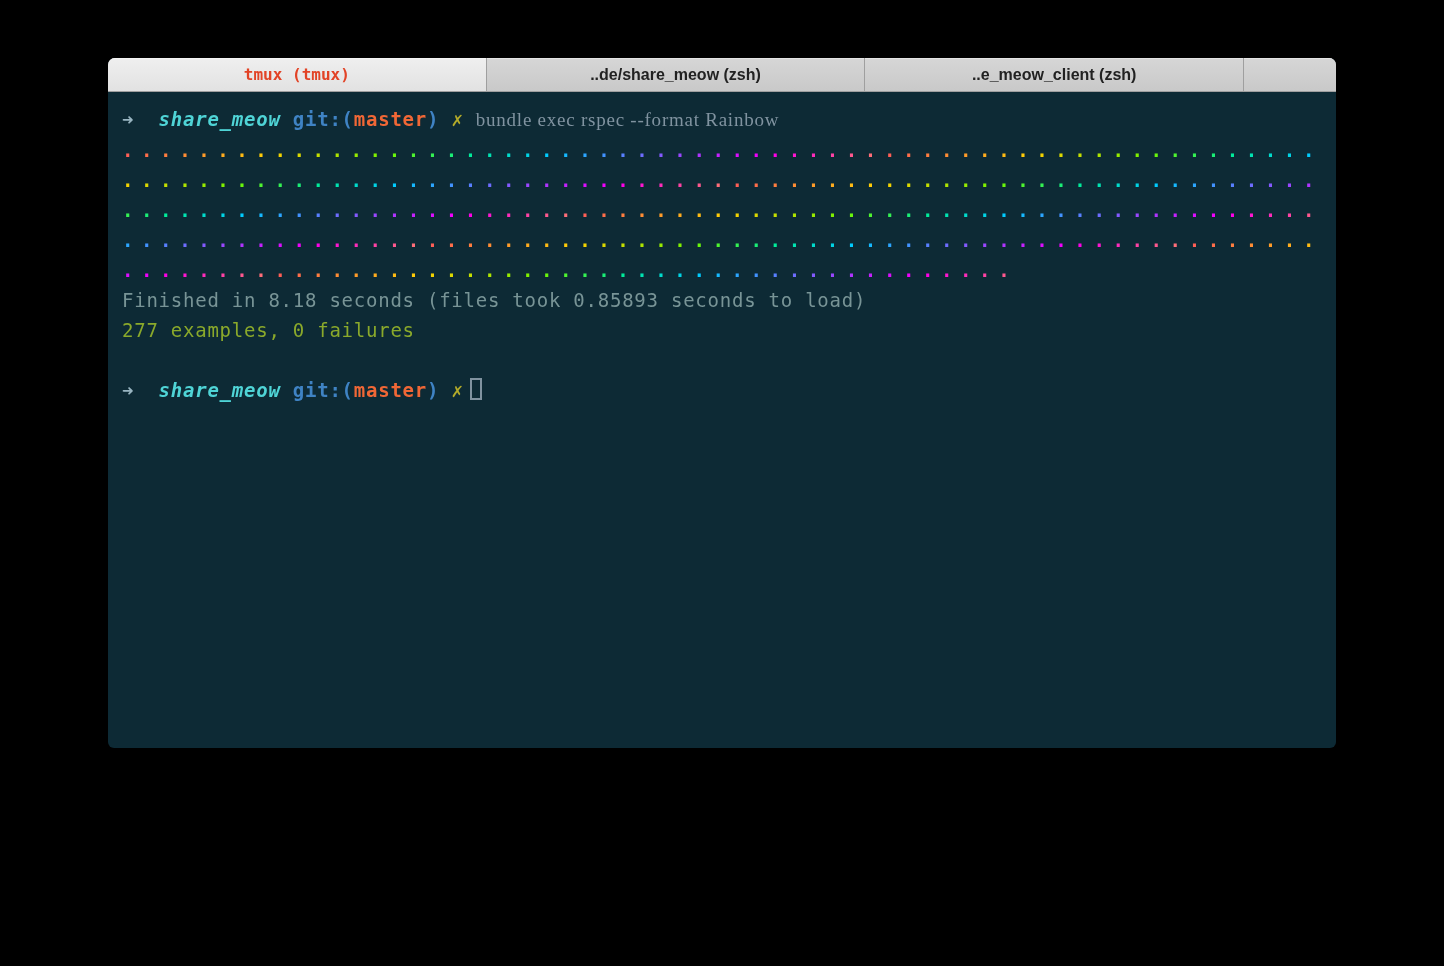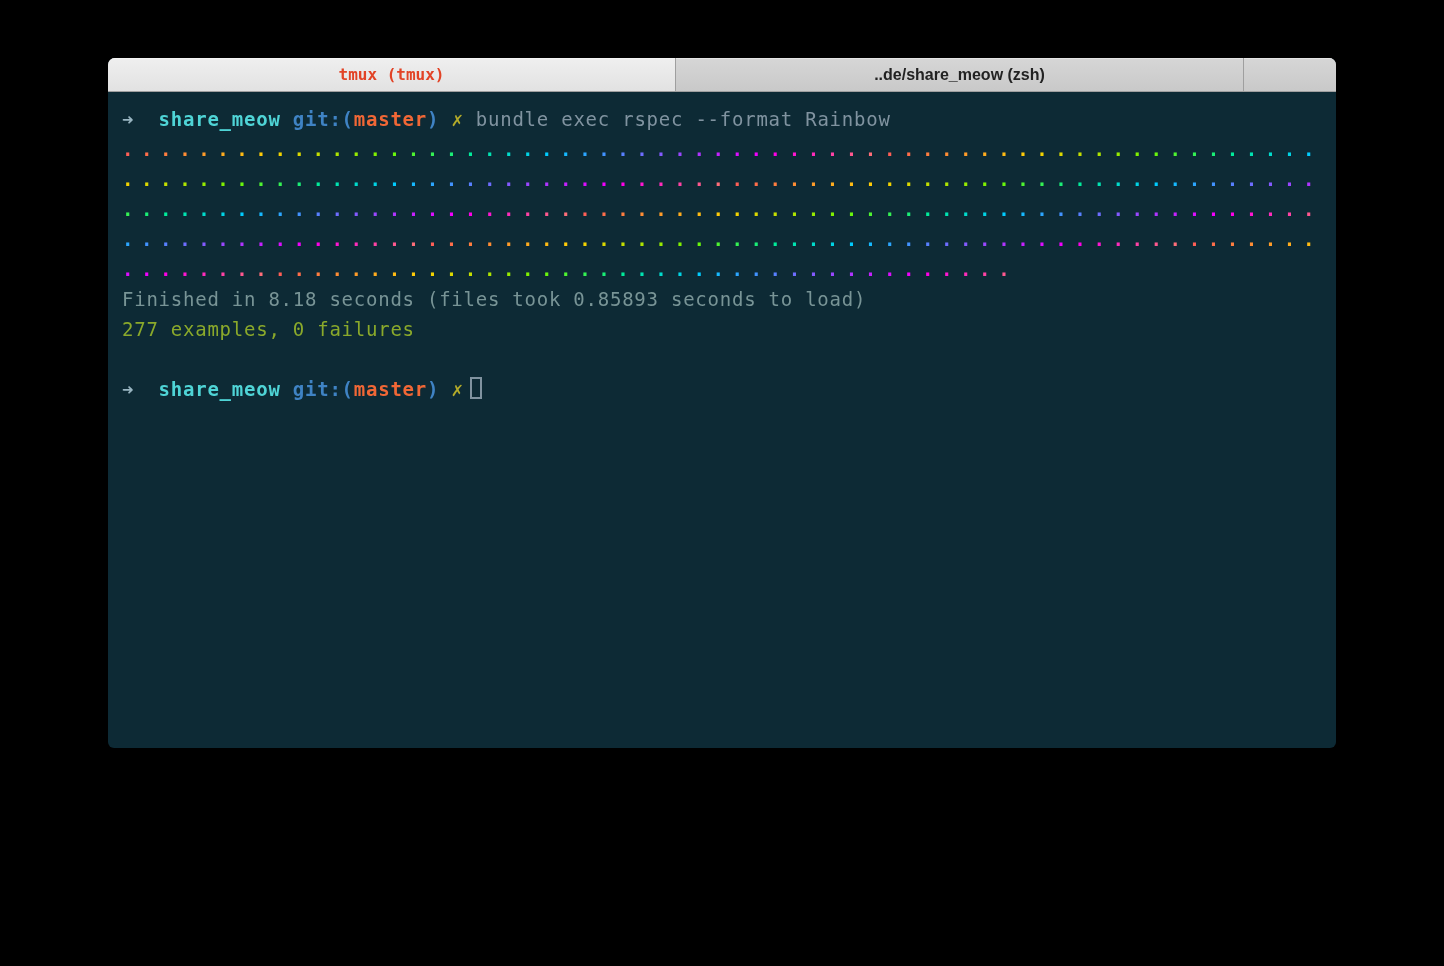--- a/index.html
+++ b/index.html
@@ -50,25 +50,25 @@
   }
   .tab:last-child{border-right:none;flex:0 0 92px;}
   .tab.active{background:linear-gradient(#efefef,#e2e2e2);color:var(--tab-active-text);font-family:Menlo,monospace;font-weight:700;}
   .terminal{
     padding:12px 14px 14px 14px;font-size:19px;line-height:30px;letter-spacing:.04em;
     height:calc(100% - 35px - 34px);box-sizing:border-box;overflow:hidden;
     cursor:text;
   }
   .line{white-space:pre;}
   .arrow{color:var(--prompt-arrow);font-weight:700;}
-  .cwd{color:var(--cyan);font-weight:700;}
+  .cwd{color:var(--cyan);font-weight:700;font-style:italic;}
   .git{color:var(--blue);font-weight:600;}
   .branch{color:var(--orange);font-weight:700;}
   .dirty{color:var(--yellow);font-weight:700;}
-  .cmd{color:var(--prompt-grey);}
+  .cmd{color:var(--prompt-grey);font-family:Liberation Serif, serif;}
   .result{color:var(--result);}
   .green{color:var(--green);}
   .dots{letter-spacing:.40em;font-weight:900;font-size:19px;line-height:30px;white-space:nowrap;overflow:hidden;}
   .cursor{
     display:inline-block;width:12px;height:22px;border:2px solid var(--prompt-grey);
     box-sizing:border-box;vertical-align:-3px;margin-left:6px;
   }
   .spacer{height:30px;}
 </style>
 </head>
@@ -76,20 +76,23 @@
 
 <div class="window">
 
 
   <div class="tabbar">
     <div class="tab active">
         <span>tmux (tmux)</span>
       </div>
     <div class="tab">
         <span>..de/share_meow (zsh)</span>
+      </div>
+    <div class="tab">
+        <span>..e_meow_client (zsh)</span>
       </div>
     <div class="tab">
         <span></span>
       </div>
   </div>
 
   <div class="terminal">
 
     <div class="line"><span class="arrow">➜</span>  <span class="cwd">share_meow</span> <span class="git">git:(</span><span class="branch">master</span><span class="git">)</span> <span class="dirty">✗</span> <span class="cmd">bundle exec rspec --format Rainbow</span></div>
 

